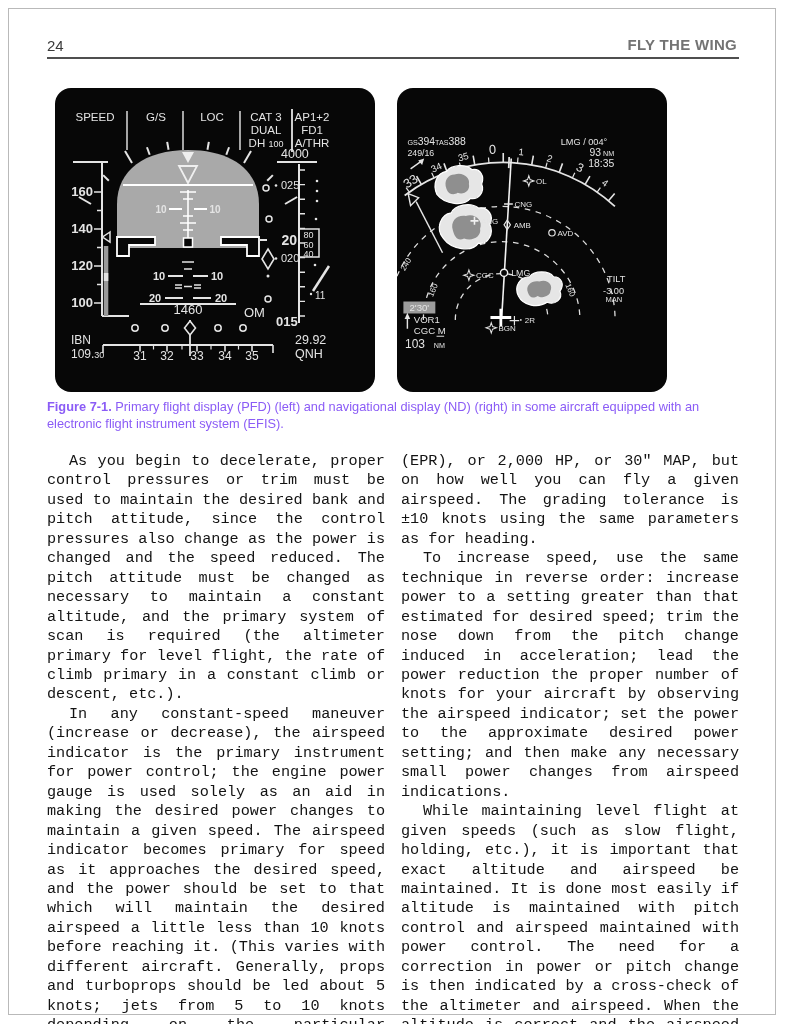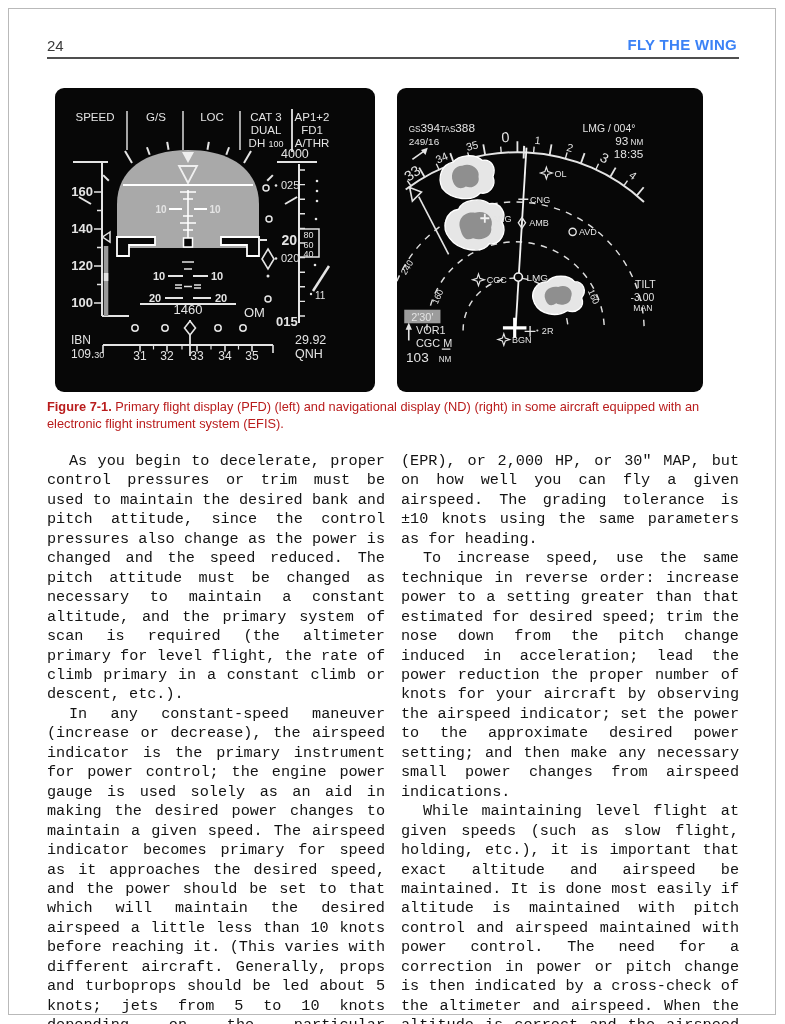--- a/index.html
+++ b/index.html
@@ -1,27 +1,27 @@
 <!DOCTYPE html>
 <html><head>
 <meta charset="utf-8">
 <style>
   *{margin:0;padding:0;box-sizing:border-box}
   html,body{background:#fff}
   body{width:785px;height:1024px;position:relative;overflow:hidden;font-family:"Liberation Sans",sans-serif}
   .frame{position:absolute;left:8px;top:8px;width:768px;height:1007px;border:1px solid #b9b9b9;pointer-events:none}
   .pagenum{position:absolute;left:47px;top:37px;font-size:15px;color:#3a3a3a}
-  .runtitle{position:absolute;right:48px;top:36px;font-size:15px;font-weight:bold;color:#3b82f6;letter-spacing:.3px}
+  .runtitle{position:absolute;right:48px;top:36px;font-size:15px;font-weight:bold;color:#737373;letter-spacing:.3px}
   .rule{position:absolute;left:47px;top:57px;width:692px;height:2px;background:#4f4f4f}
-  .panel{position:absolute;top:88px;height:304px;background:#070707;border-radius:9px;overflow:hidden}
+  .panel{position:absolute;top:88px;height:304px;background:#070707;border-radius:16px;overflow:hidden}
   #pfd-panel{left:55px;width:320px}
-  #nd-panel{left:397px;width:306px}
+  #nd-panel{left:397px;width:270px}
   .panel svg{display:block;width:100%;height:100%}
   svg text{font-family:"Liberation Sans",sans-serif;fill:#e4e4e4}
-  .caption{position:absolute;left:47px;top:399px;width:694px;font-size:12.8px;line-height:16.5px;color:#b91c1c}
+  .caption{position:absolute;left:47px;top:399px;width:694px;font-size:12.8px;line-height:16.5px;color:#8b5cf6}
   .caption b{font-weight:bold}
   .article{position:absolute;left:47px;top:452px;width:692px;display:flex;gap:16px;
            font-family:Liberation Mono, monospace;font-size:15.2px;line-height:19.45px;color:#131313;text-align:justify}
   .col{width:338px}
   .col p{text-indent:22px}
   .col p.noindent{text-indent:0}
   .col p.cont{text-align-last:justify}
 </style>
 </head>
 <body>

